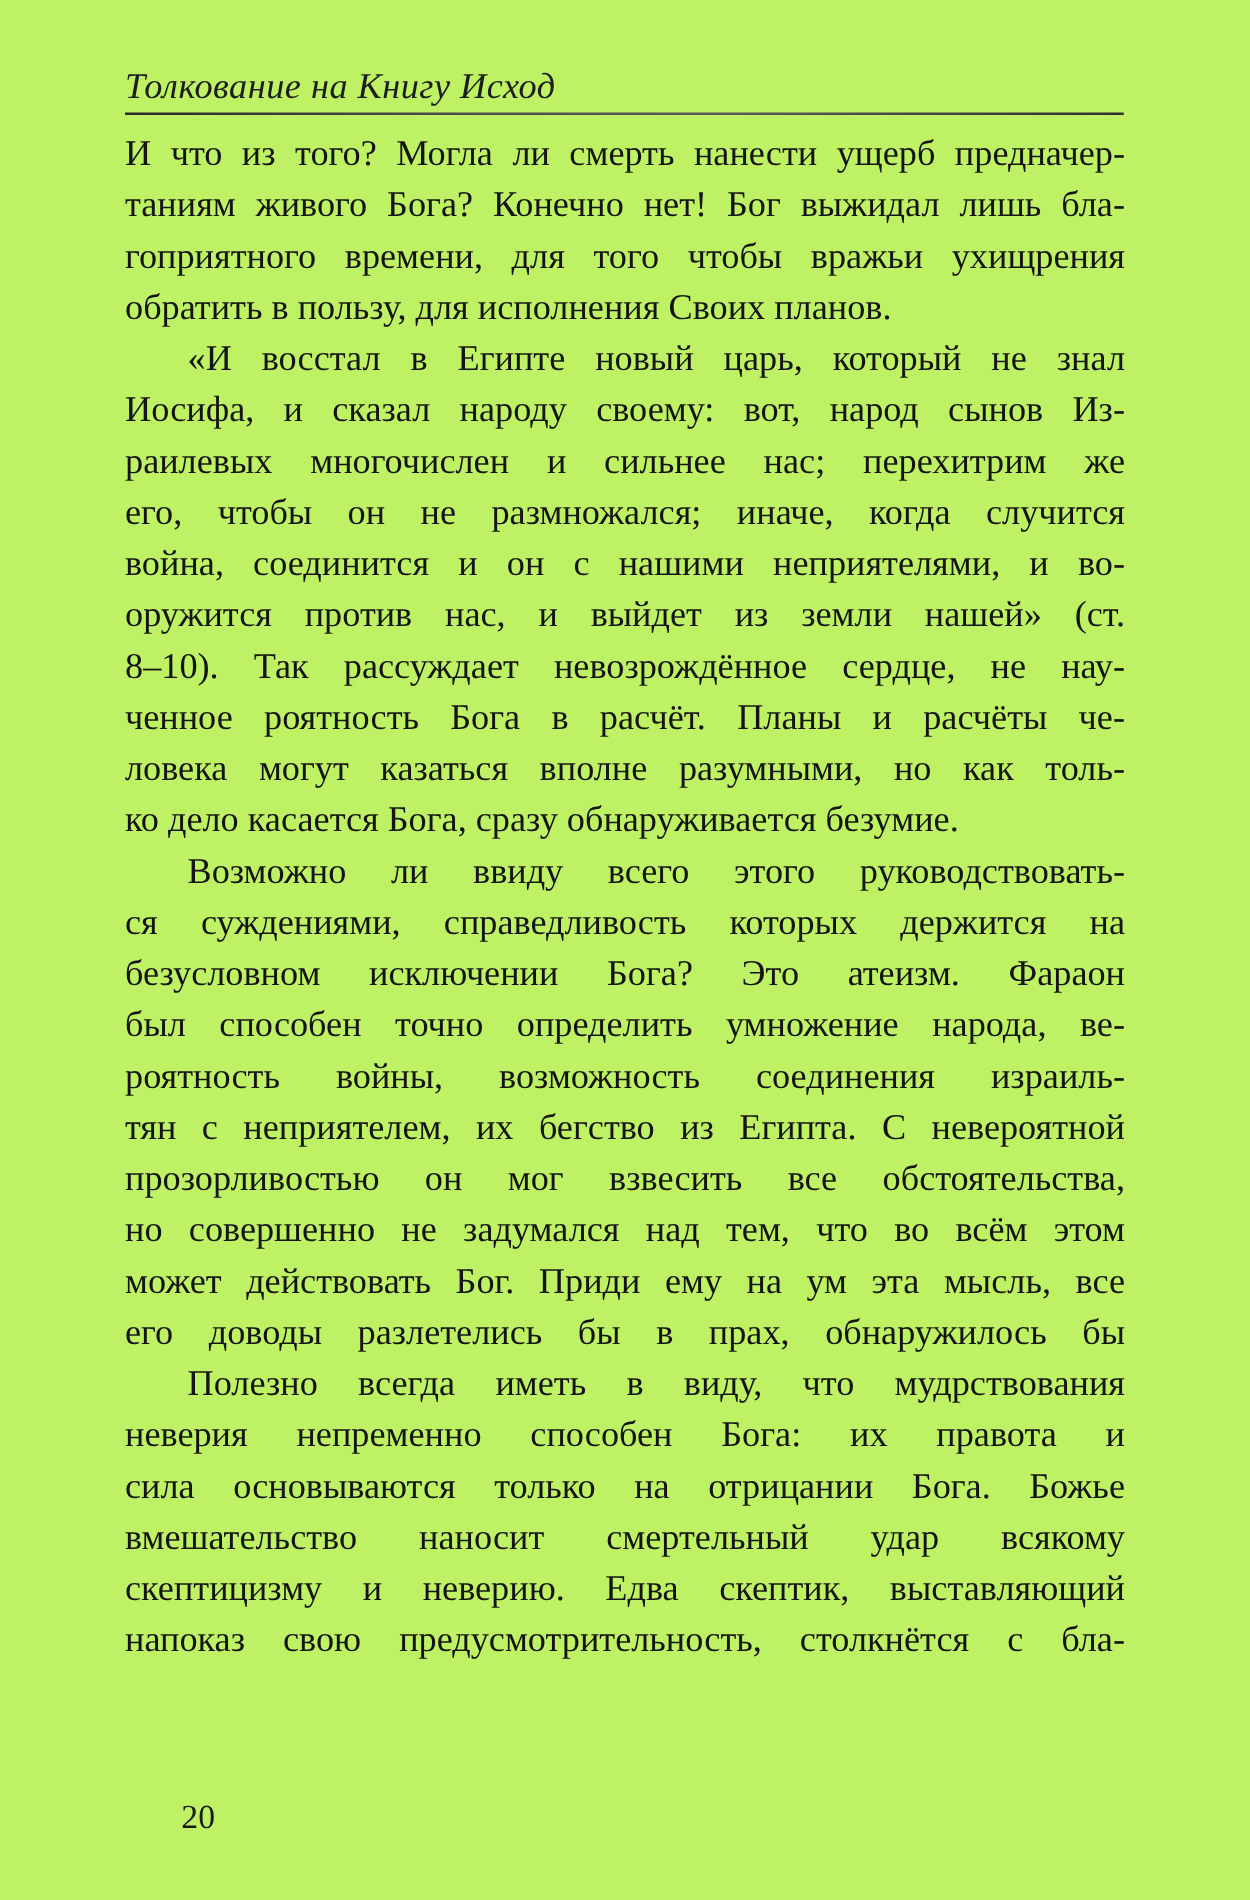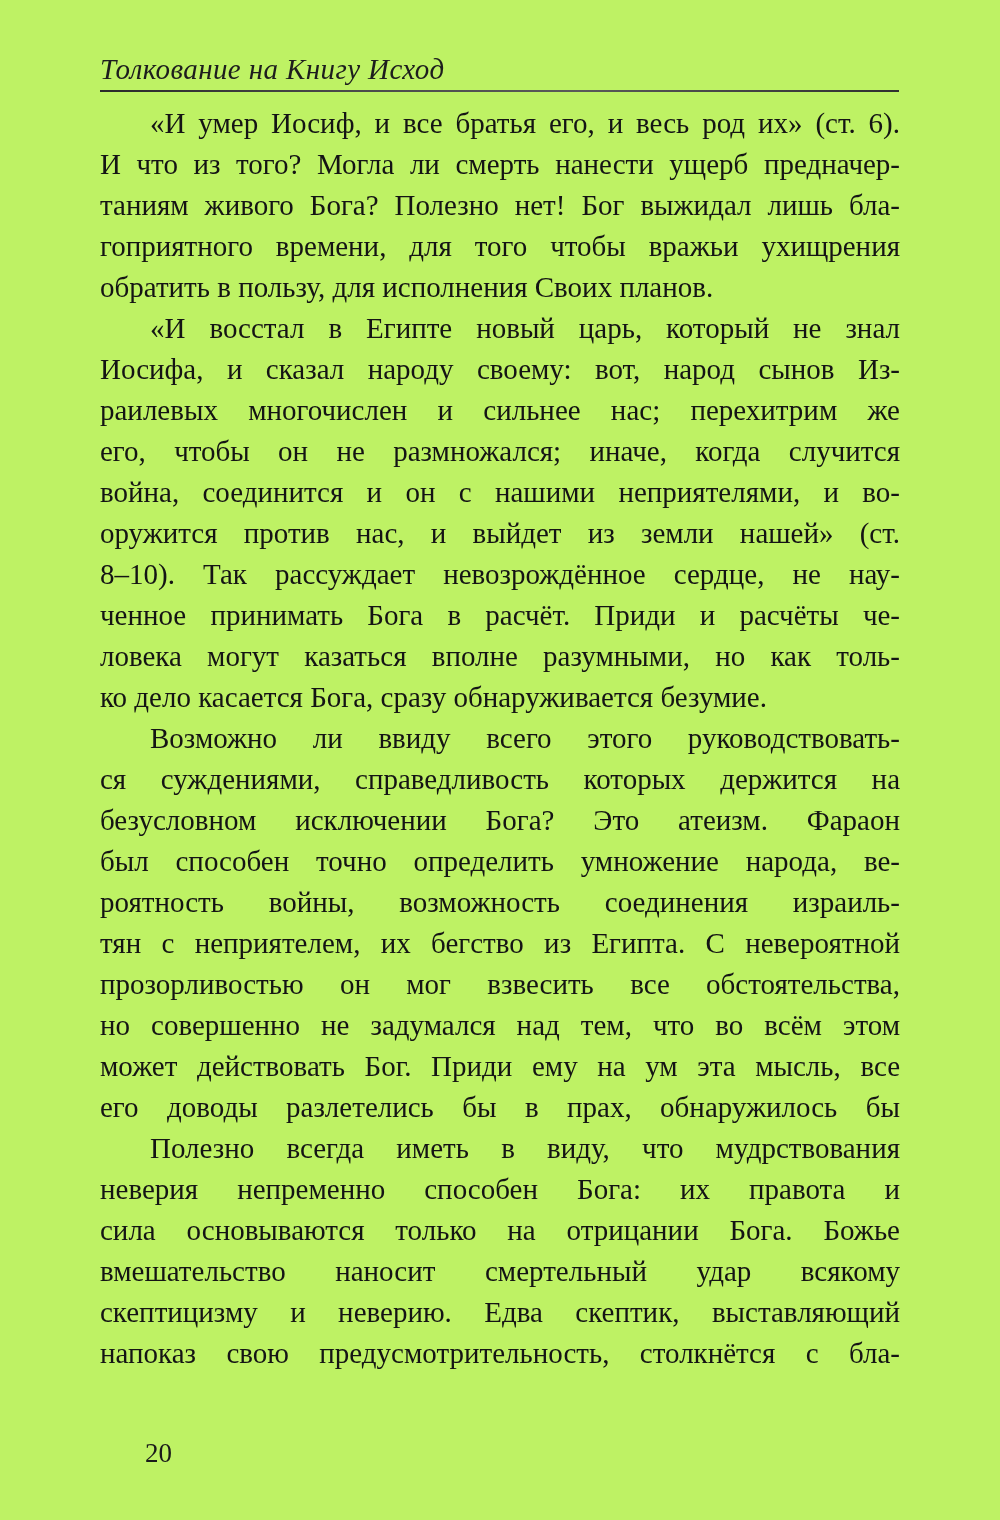--- a/index.html
+++ b/index.html
@@ -70,35 +70,34 @@
   }
 </style>
 </head>
 <body>
 
 <div class="page">
   <div class="running-header">Толкование на Книгу Исход</div>
   <div class="header-rule"></div>
   <div class="body-text">
       <div class="paragraph">
-        <div class="line indent">«И умер Иосиф, и все братья его, и весь род их» (ст. 6).</div>
         <div class="line">И что из того? Могла ли смерть нанести ущерб предначер-</div>
-        <div class="line">таниям живого Бога? Полезно нет! Бог выжидал лишь бла-</div>
+        <div class="line">таниям живого Бога? Конечно нет! Бог выжидал лишь бла-</div>
         <div class="line">гоприятного времени, для того чтобы вражьи ухищрения</div>
         <div class="line no-justify">обратить в пользу, для исполнения Своих планов.</div>
       </div>
       <div class="paragraph">
         <div class="line indent">«И восстал в Египте новый царь, который не знал</div>
         <div class="line">Иосифа, и сказал народу своему: вот, народ сынов Из-</div>
         <div class="line">раилевых многочислен и сильнее нас; перехитрим же</div>
         <div class="line">его, чтобы он не размножался; иначе, когда случится</div>
         <div class="line">война, соединится и он с нашими неприятелями, и во-</div>
         <div class="line">оружится против нас, и выйдет из земли нашей» (ст.</div>
         <div class="line">8–10). Так рассуждает невозрождённое сердце, не нау-</div>
-        <div class="line">ченное принимать Бога в расчёт. Приди и расчёты че-</div>
+        <div class="line">ченное роятность Бога в расчёт. Планы и расчёты че-</div>
         <div class="line">ловека могут казаться вполне разумными, но как толь-</div>
         <div class="line no-justify">ко дело касается Бога, сразу обнаруживается безумие.</div>
       </div>
       <div class="paragraph">
         <div class="line indent">Возможно ли ввиду всего этого руководствовать-</div>
         <div class="line">ся суждениями, справедливость которых держится на</div>
         <div class="line">безусловном исключении Бога? Это атеизм. Фараон</div>
         <div class="line">был способен точно определить умножение народа, ве-</div>
         <div class="line">роятность войны, возможность соединения израиль-</div>
         <div class="line">тян с неприятелем, их бегство из Египта. С невероятной</div>

